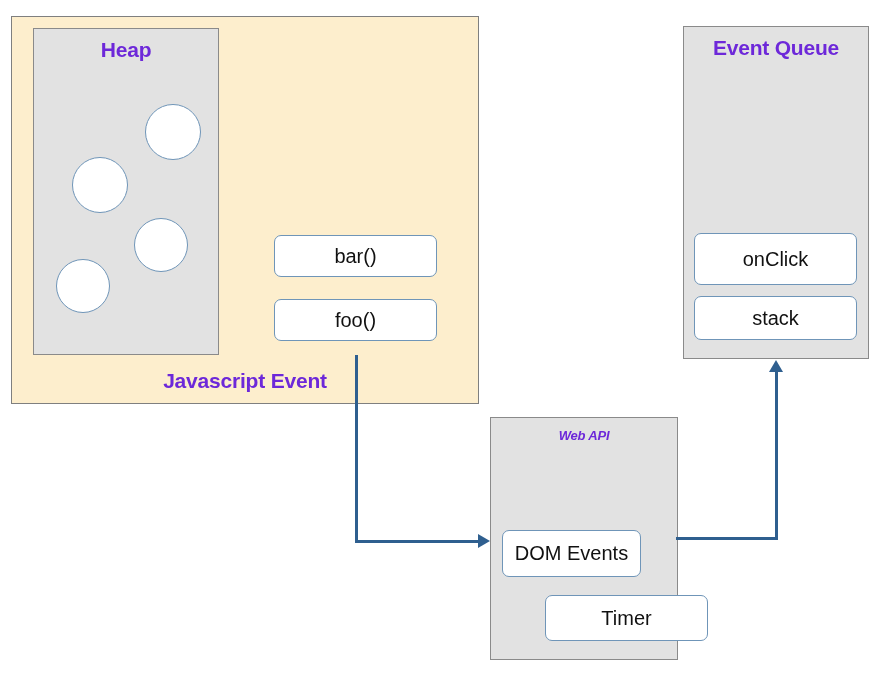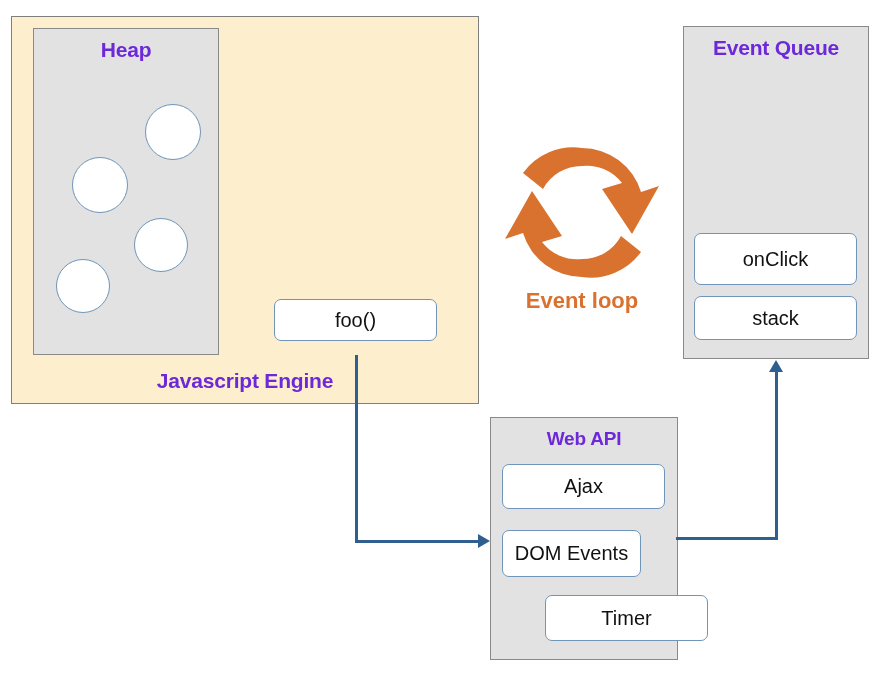--- a/index.html
+++ b/index.html
@@ -36,21 +36,21 @@
   .box-title {
     position: absolute;
     left: 0;
     right: 0;
     text-align: center;
     font-weight: bold;
     color: #6d28d9;
     letter-spacing: -0.2px;
   }
   .title-lg { font-size: 21px; }
-  .title-md { font-size: 19px; }
+  .title-md { font-size: 13px; font-style: italic; }
 
   
   .item-box {
     position: absolute;
     box-sizing: border-box;
     background: #ffffff;
     border: 1.6px solid #6f95b8;
     border-radius: 7px;
     display: flex;
     align-items: center;
@@ -104,73 +104,44 @@
     font-size: 22px;
     color: #d9722f;
   }
 </style>
 </head>
 <body>
 
 <div id="canvas">
 
   <div class="panel js-engine" style="left:11px; top:16px; width:468px; height:388px;">
-    <div class="box-title title-lg" style="bottom:10px;">Javascript Engine</div>
+    <div class="box-title title-lg" style="bottom:10px;">Javascript Event</div>
   </div>
 
   <div class="panel gray-box" style="left:33px; top:28px; width:186px; height:327px;">
     <div class="box-title title-lg" style="top:9px;">Heap</div>
   </div>
   <div class="heap-circle" style="left:145px; top:104px; width:56px; height:56px;"></div>
   <div class="heap-circle" style="left:72px; top:157px; width:56px; height:56px;"></div>
   <div class="heap-circle" style="left:134px; top:218px; width:54px; height:54px;"></div>
   <div class="heap-circle" style="left:56px; top:259px; width:54px; height:54px;"></div>
 
+  <div class="item-box" style="left:274px; top:235px; width:163px; height:42px;">bar()</div>
   <div class="item-box" style="left:274px; top:299px; width:163px; height:42px;">foo()</div>
 
-  <div class="event-loop-wrap" style="left:496px; top:140px; width:172px; height:180px;">
-    <svg width="172" height="145" viewBox="0 0 172 145">
-      <g fill="#d9722f">
-
-        <path d="M 86 8
-                 A 62 62 0 0 1 145 52
-                 L 163 46
-                 L 136 94
-                 L 106 49
-                 L 126 43
-                 A 44 44 0 0 0 86 26
-                 A 44 44 0 0 0 47 49
-                 L 27 33
-                 A 62 62 0 0 1 86 8 Z"></path>
-
-        <path d="M 86 137
-                 A 62 62 0 0 1 27 93
-                 L 9 99
-                 L 36 51
-                 L 66 96
-                 L 46 102
-                 A 44 44 0 0 0 86 119
-                 A 44 44 0 0 0 125 96
-                 L 145 112
-                 A 62 62 0 0 1 86 137 Z"></path>
-      </g>
-    </svg>
-    <div class="event-loop-label" style="top:148px;">Event loop</div>
-  </div>
 
   <div class="panel gray-box" style="left:683px; top:26px; width:186px; height:333px;">
     <div class="box-title title-lg" style="top:9px;">Event Queue</div>
   </div>
   <div class="item-box" style="left:694px; top:233px; width:163px; height:52px;">onClick</div>
   <div class="item-box" style="left:694px; top:296px; width:163px; height:44px;">stack</div>
 
   <div class="panel gray-box" style="left:490px; top:417px; width:188px; height:243px;">
     <div class="box-title title-md" style="top:10px;">Web API</div>
   </div>
-  <div class="item-box" style="left:502px; top:464px; width:163px; height:45px;">Ajax</div>
   <div class="item-box" style="left:502px; top:530px; width:139px; height:47px;">DOM Events</div>
   <div class="item-box" style="left:502px; top:595px; width:163px; height:46px;margin-left:43px;">Timer</div>
 
   <div class="line-v" style="left:355px; top:355px; height:188px;"></div>
   <div class="line-h" style="left:355px; top:540px; width:125px;"></div>
   <div class="arrow arrow-right" style="left:478px; top:534px;"></div>
 
   <div class="line-h" style="left:676px; top:537px; width:102px;"></div>
   <div class="line-v" style="left:775px; top:372px; height:168px;"></div>
   <div class="arrow arrow-up" style="left:769px; top:360px;"></div>

